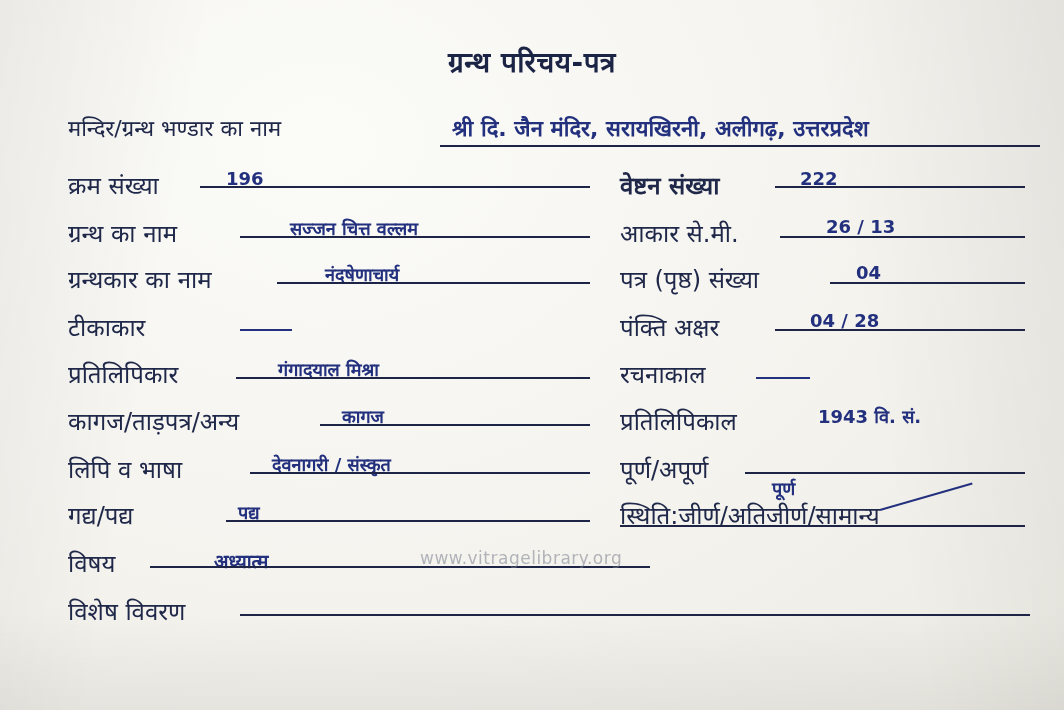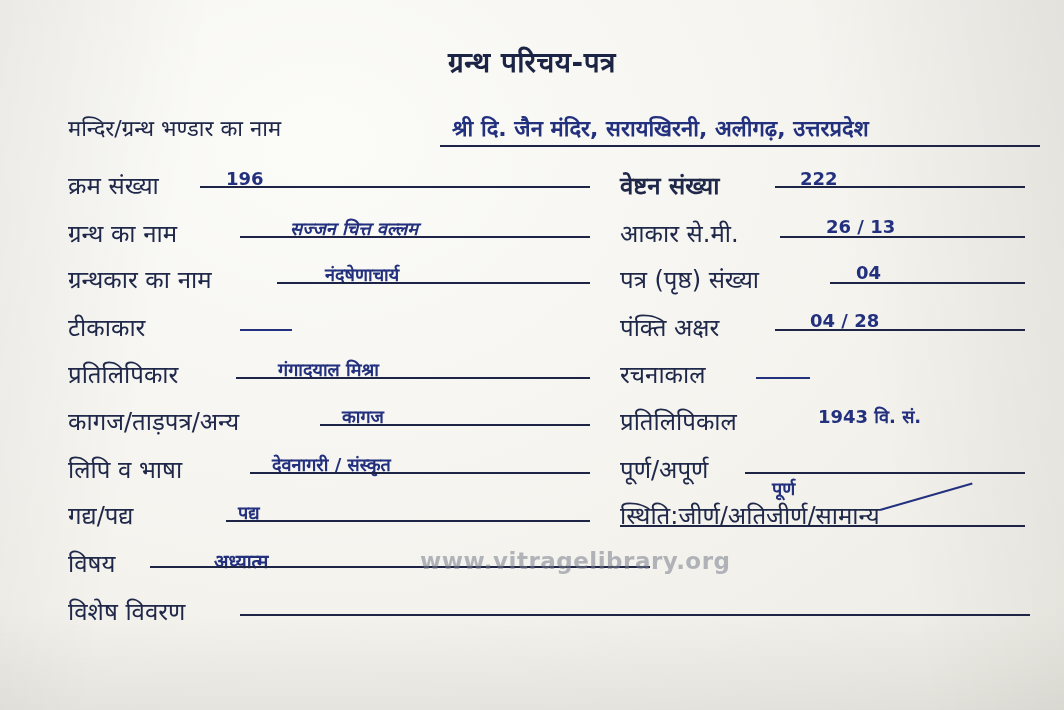--- a/index.html
+++ b/index.html
@@ -77,25 +77,24 @@
     border-top: 2px solid #22307e;
   }
 
   .header-row .lbl { font-size: 22px; }
   .header-row .val { font-size: 22px; }
 
   .watermark {
     position: absolute;
     top: 548px;
     left: 420px;
-    font-size: 23px;
+    font-size: 17px;
     color: rgba(120, 125, 140, 0.55);
     letter-spacing: 0.5px;
     white-space: nowrap;
-    font-weight: bold;
   }
 
   
   .strike-mark {
     position: absolute;
     left: 880px;
     top: 496px;
     width: 92px;
     height: 28px;
     pointer-events: none;
@@ -133,21 +132,21 @@
     <div class="rule" style="left:200px; top:186px; width:390px;"></div>
   </div>
   <div>
     <div class="lbl" style="left:620px; top:168px;font-weight:bold;">वेष्टन संख्या</div>
     <div class="val" style="left:800px; top:168px;">222</div>
     <div class="rule" style="left:775px; top:186px; width:250px;"></div>
   </div>
 
   <div>
     <div class="lbl" style="left:68px; top:216px;">ग्रन्थ का नाम</div>
-    <div class="val" style="left:290px; top:216px;font-style:italic;">सज्जन चित्त वल्लम</div>
+    <div class="val" style="left:290px; top:216px;">सज्जन चित्त वल्लम</div>
     <div class="rule" style="left:240px; top:236px; width:350px;"></div>
   </div>
   <div>
     <div class="lbl" style="left:620px; top:216px;">आकार से.मी.</div>
     <div class="val" style="left:826px; top:216px;">26 / 13</div>
     <div class="rule" style="left:780px; top:236px; width:245px;"></div>
   </div>
 
   <div>
     <div class="lbl" style="left:68px; top:262px;">ग्रन्थकार का नाम</div>

